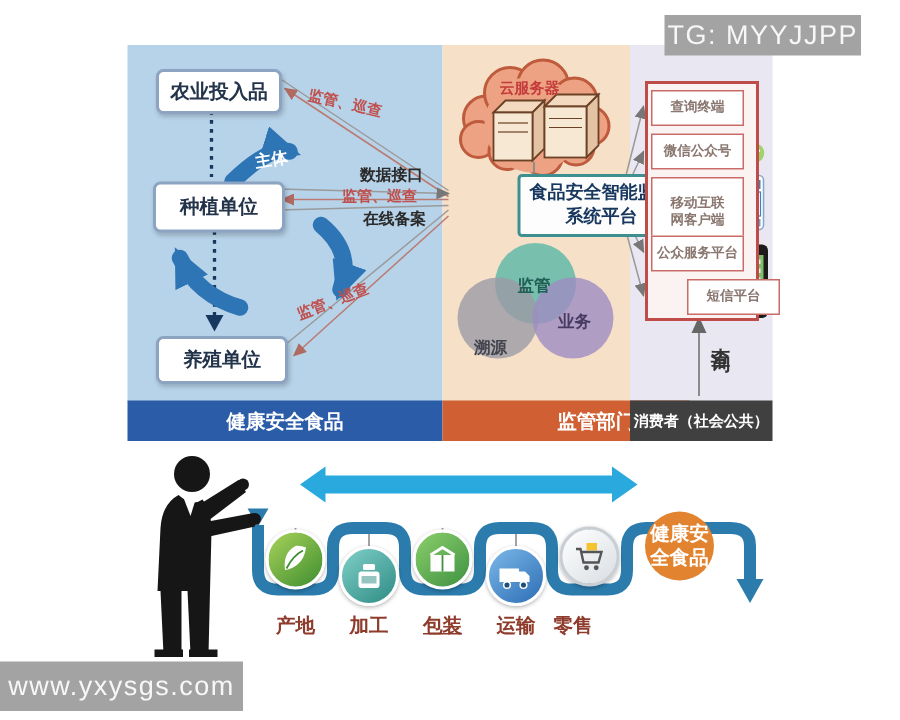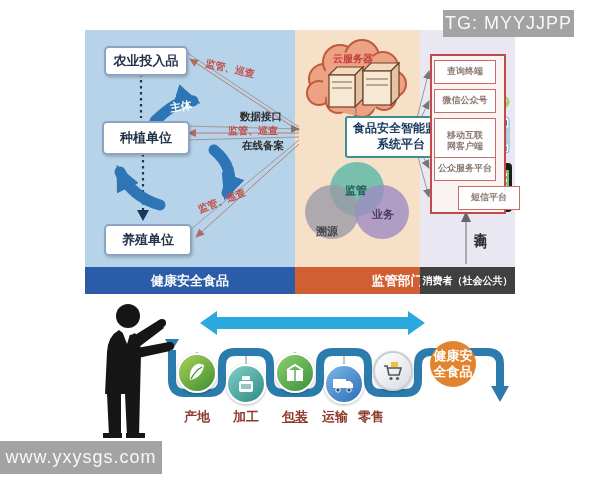--- a/index.html
+++ b/index.html
@@ -291,22 +291,22 @@
       <rect x="9" y="2" width="7" height="5" fill="#F4C430"></rect>
       <path d="M2 6 H5 L7 15 H17 L19 8 H6" stroke="#555" stroke-width="1.6" fill="none"></path>
       <circle cx="9" cy="18.5" r="1.6" fill="#555"></circle>
         <circle cx="15.5" cy="18.5" r="1.6" fill="#555"></circle>
     </svg>
   </div>
 
   <div class="st-label" style="left:175px;">产地</div>
   <div class="st-label" style="left:224px;">加工</div>
   <div class="st-label" style="left:273px;text-decoration:underline;">包装</div>
-  <div class="st-label" style="left:304px;text-align:right;">运输</div>
-  <div class="st-label" style="left:349px;">零售</div>
+  <div class="st-label" style="left:322px;">运输</div>
+  <div class="st-label" style="left:360px;">零售</div>
 
   <div class="result">
     <span>健康安全食品</span>
   </div>
 
   <div class="banner tg">
     <span>TG: MYYJJPP</span>
   </div>
   <div class="banner wm">
     <span>www.yxysgs.com</span>

